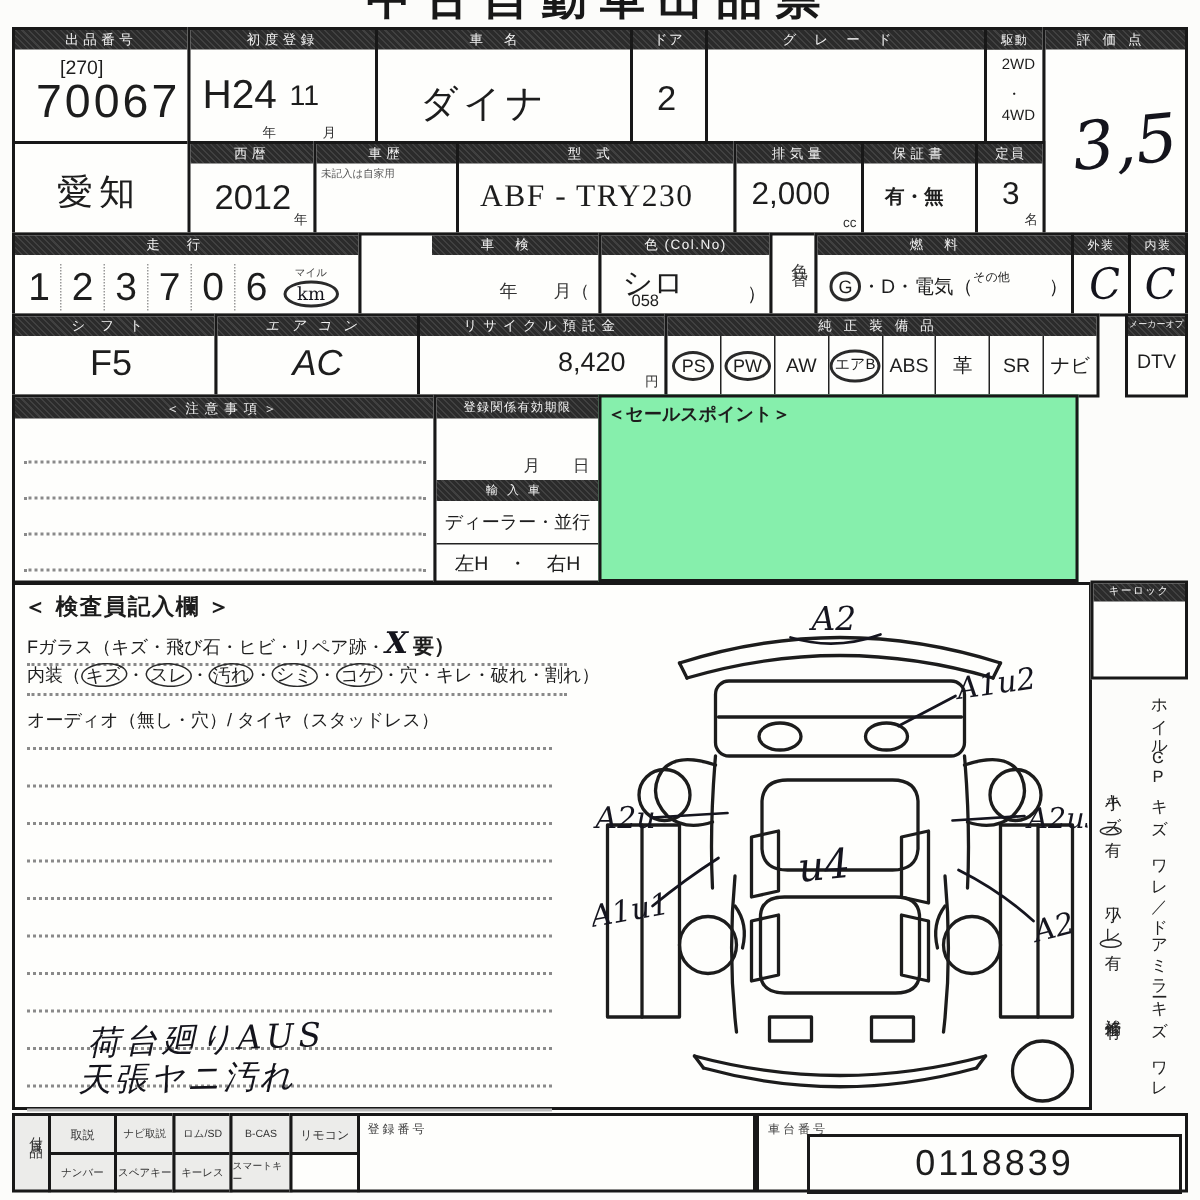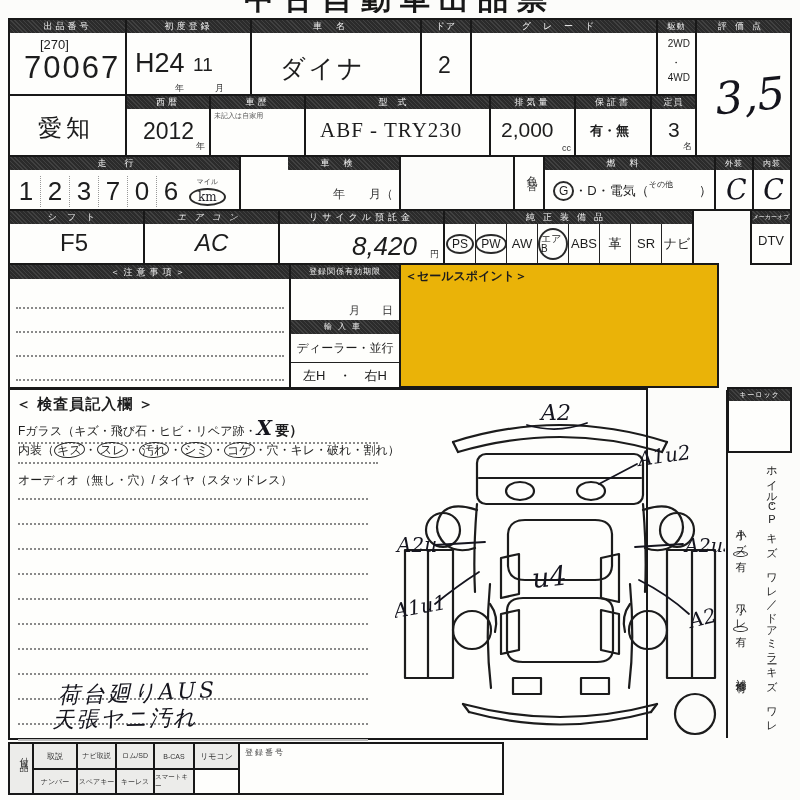--- a/index.html
+++ b/index.html
@@ -123,20 +123,26 @@
         <span class="ring hand" style="font-size:12px;font-style:normal;padding:1px 7px;">km</span>
       </span>
     </div>
   </div>
 
   <div class="cell" style="left:239px;top:155px;width:162px;height:56px;">
     <div class="hband" style="letter-spacing:14px;margin-left:47px;">車検</div>
     <div class="val" style="right:6px;bottom:6px;font-size:12px;color:#333;">年　　月（</div>
   </div>
 
+  <div class="cell" style="left:399px;top:155px;width:116px;height:56px;">
+    <div class="hband" style="letter-spacing:1px;">色 (Col.No)</div>
+    <div class="val" style="left:14px;top:18px;font-size:20px;">シロ</div>
+    <div class="val" style="left:20px;bottom:2px;font-size:11px;">058</div>
+    <div class="val" style="right:2px;bottom:4px;font-size:13px;">）</div>
+  </div>
 
   <div class="cell" style="left:513px;top:155px;width:32px;height:56px;">
     <div class="vtext" style="position:absolute;left:9px;top:10px;font-size:11px;color:#333;letter-spacing:4px;">色替</div>
   </div>
 
   <div class="cell" style="left:543px;top:155px;width:173px;height:56px;">
     <div class="hband" style="letter-spacing:14px;">燃料</div>
     <div style="position:absolute;left:8px;top:22px;font-size:13px;white-space:nowrap;">
       <span class="ring" style="font-size:12px;">G</span><span>・D・電気（</span><span style="font-size:8px;vertical-align:8px;">その他</span><span style="margin-left:26px;">）</span>
     </div>
@@ -157,25 +163,25 @@
     <div class="val" style="left:50px;top:18px;font-size:24px;">F5</div>
   </div>
 
   <div class="cell" style="left:143px;top:209px;width:137px;height:56px;font-style:italic;">
     <div class="hband" style="letter-spacing:8px;">エアコン</div>
     <div class="val" style="left:50px;top:18px;font-size:24px;">AC</div>
   </div>
 
   <div class="cell" style="left:278px;top:209px;width:167px;height:56px;">
     <div class="hband" style="letter-spacing:4px;">リサイクル預託金</div>
-    <div class="val" style="right:26px;top:20px;font-size:26px;font-style:italic;">8,420</div>
+    <div class="val" style="right:26px;top:20px;font-size:18px;">8,420</div>
     <div class="unit" style="right:4px;bottom:2px;">円</div>
   </div>
 
-  <div class="cell" style="left:443px;top:209px;width:251px;height:56px;">
+  <div class="cell" style="left:443px;top:209px;width:290px;height:56px;">
     <div class="hband" style="letter-spacing:8px;">純正装備品</div>
     <div style="position:absolute;left:0;top:13px;bottom:0;width:100%;display:flex;">
       <div class="eqcell">
           <span class="ring" style="font-size:12px;">PS</span>
         </div>
       <div class="eqcell">
           <span class="ring" style="font-size:12px;">PW</span>
         </div>
       <div class="eqcell">
           <span>AW</span>
@@ -216,25 +222,25 @@
     <div class="val" style="right:6px;top:38px;font-size:11px;color:#333;">月　　日</div>
     <div class="hband sm" style="position:absolute;left:0;top:55px;width:100%;height:14px;line-height:14px;letter-spacing:6px;">輸入車</div>
     <div style="position:absolute;left:0;top:69px;width:100%;height:28px;border-bottom:1px solid #222;display:flex;align-items:center;justify-content:center;">
       <span style="font-size:12px;">ディーラー・並行</span>
     </div>
     <div style="position:absolute;left:0;top:97px;width:100%;height:27px;display:flex;align-items:center;justify-content:center;">
       <span style="font-size:13px;">左H　・　右H</span>
     </div>
   </div>
 
-  <div class="cell nofill" style="left:399px;top:263px;width:320px;height:125px;background:#eab308;">
+  <div class="cell nofill" style="left:399px;top:263px;width:320px;height:125px;background:#86efac;">
     <div style="position:absolute;left:4px;top:3px;font-size:12px;font-weight:bold;">＜セールスポイント＞</div>
   </div>
 
-  <div class="cell" style="left:8px;top:388px;width:640px;height:352px;">
+  <div class="cell" style="left:8px;top:388px;width:720px;height:352px;">
     <div style="position:absolute;left:6px;top:5px;font-size:15px;font-weight:bold;letter-spacing:1px;">＜ 検査員記入欄 ＞</div>
 
     <div style="position:absolute;left:8px;top:26px;width:360px;border-bottom:2px dotted #8a8a8a;padding-bottom:2px;font-size:12px;white-space:nowrap;">
       <span>Fガラス（キズ・飛び石・ヒビ・リペア跡・</span><span class="hand" style="font-size:20px;font-weight:bold;">X</span>
       <span style="font-size:14px;font-weight:bold;">要）</span>
     </div>
 
     <div style="position:absolute;left:8px;top:52px;width:360px;border-bottom:2px dotted #8a8a8a;padding-bottom:3px;font-size:12px;white-space:nowrap;">
       <span>内装（</span><span class="ring" style="border-width:1.5px;transform:rotate(-4deg);padding:1px 2px;">キズ</span><span>・</span><span class="ring" style="border-width:1.5px;transform:rotate(3deg);padding:1px 2px;">スレ</span><span>・</span><span class="ring" style="border-width:1.5px;transform:rotate(-3deg);padding:1px 2px;">汚れ</span><span>・</span><span class="ring" style="border-width:1.5px;transform:rotate(4deg);padding:1px 2px;">シミ</span><span>・</span><span class="ring" style="border-width:1.5px;transform:rotate(-3deg);padding:1px 2px;">コゲ</span><span>・穴・キレ・破れ・割れ）</span>
     </div>
@@ -375,14 +381,20 @@
   <div class="cell" style="left:153px;top:768px;width:42px;height:27px;background:#ececea;display:flex;align-items:center;justify-content:center;">
       <span style="font-size:6.5px;color:#333;">スマートキー</span>
     </div>
   <div class="cell" style="left:193px;top:768px;width:47px;height:27px;"></div>
 
   <div class="cell" style="left:238px;top:742px;width:266px;height:53px;">
     <div style="position:absolute;left:5px;top:3px;font-size:8px;color:#444;letter-spacing:2px;">登録番号</div>
     <div class="val" style="left:60px;top:20px;font-size:16px;"></div>
   </div>
 
+  <div class="cell" style="left:504px;top:742px;width:288px;height:53px;">
+    <div style="position:absolute;left:6px;top:3px;font-size:8px;color:#444;letter-spacing:2px;">車台番号</div>
+    <div style="position:absolute;left:32px;top:12px;width:246px;height:36px;border:2px solid #1a1a1a;display:flex;align-items:center;justify-content:center;">
+      <span style="font-size:24px;letter-spacing:2px;">0118839</span>
+    </div>
+  </div>
 
 </div>
 
 </body></html>

